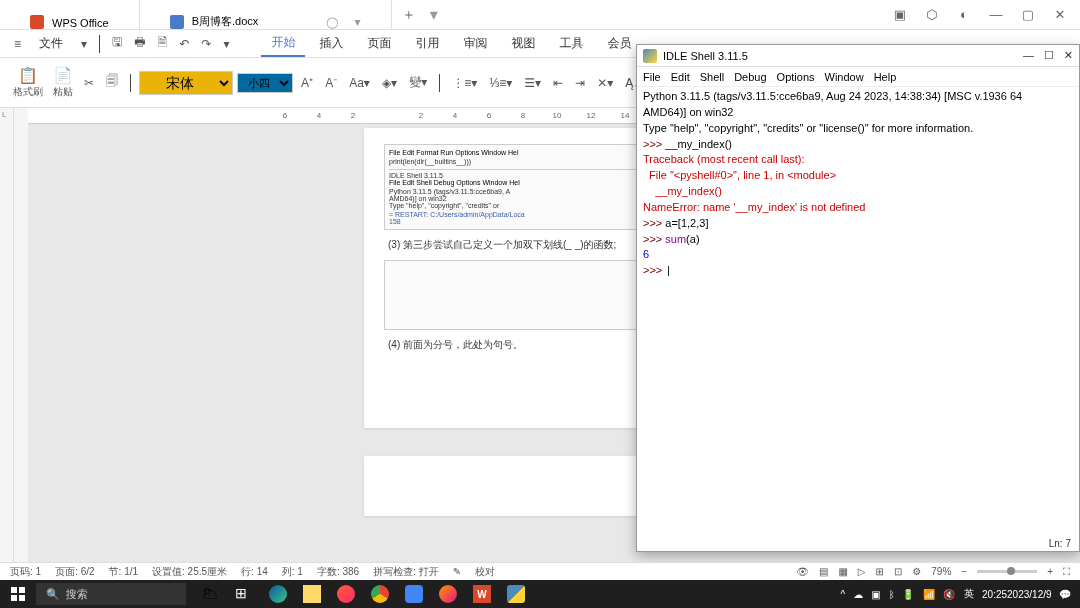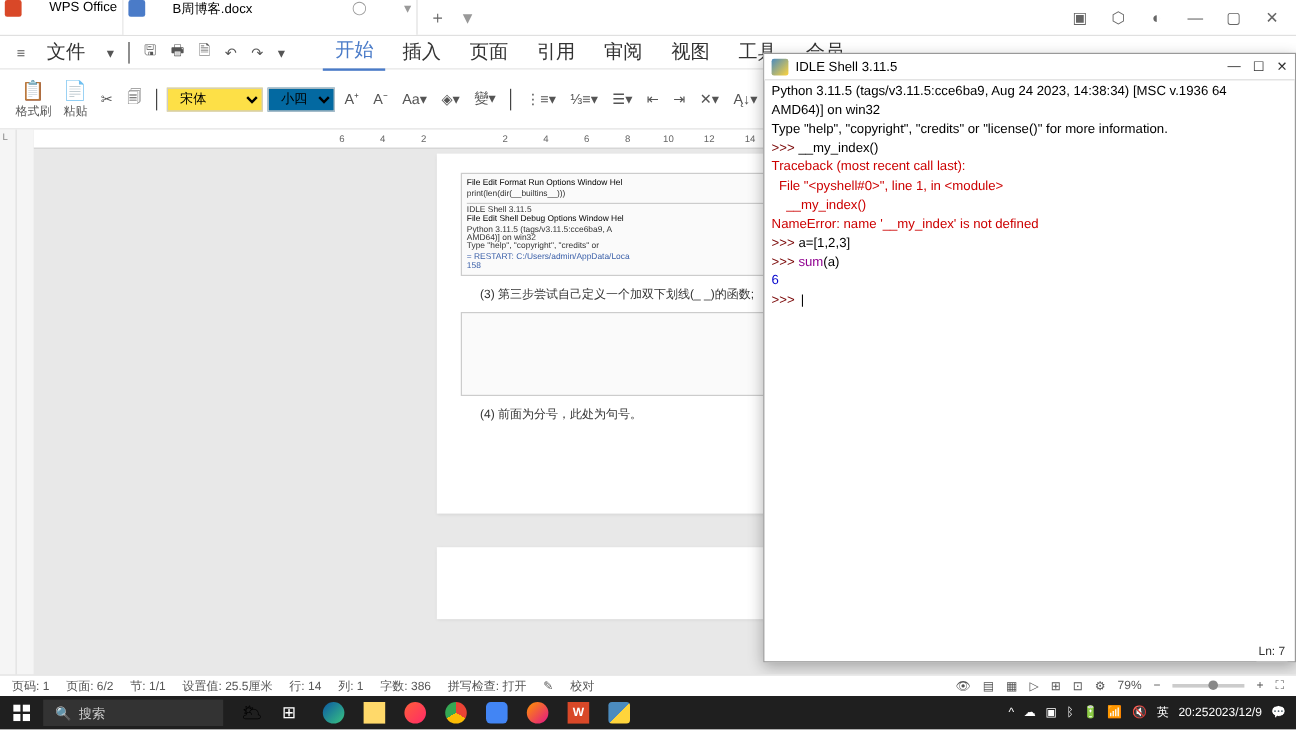--- a/index.html
+++ b/index.html
@@ -1,56 +1,56 @@
 <!DOCTYPE html>
 <html><head>
 <meta charset="utf-8">
 <style>
 * { margin: 0; padding: 0; box-sizing: border-box; font-family: "Microsoft YaHei", Arial, sans-serif; }
 body { width: 1080px; height: 608px; background: #f0f0f0; overflow: hidden; position: relative; }
 
 
 .wps-titlebar { height: 30px; background: #fff; display: flex; align-items: center; border-bottom: 1px solid #e0e0e0; }
-.app-tab { display: flex; align-items: flex-start; padding: 0 4px; height: 100%; font-size: 11px; gap: 23px; border-right: 1px solid #e0e0e0; }
+.app-tab { display: flex; align-items: flex-end; padding: 0 30px; height: 100%; font-size: 11px; gap: 8px; border-right: 1px solid #e0e0e0; }
 .app-tab.active { background: #fff; }
 .app-logo { width: 14px; height: 14px; background: #d94828; border-radius: 2px; display: inline-block; }
 .tpl-logo { width: 14px; height: 14px; background: #d94828; border-radius: 2px; display: inline-block; }
 .doc-logo { width: 14px; height: 14px; background: #4a7bc8; border-radius: 2px; display: inline-block; }
 .tab-close { color: #999; margin-left: 8px; font-size: 12px; }
 .tab-add { padding: 0 10px; color: #666; font-size: 14px; }
 .titlebar-right { margin-left: auto; display: flex; gap: 12px; padding-right: 10px; align-items: center; }
 .titlebar-icon { width: 20px; height: 20px; display: flex; align-items: center; justify-content: center; color: #666; font-size: 13px; }
 
 
 .wps-menubar { height: 28px; background: #fff; display: flex; align-items: center; padding: 0 10px; gap: 4px; border-bottom: 1px solid #e0e0e0; }
 .menu-icon { padding: 2px 4px; color: #555; font-size: 12px; }
-.menu-item { padding: 4px 10px; font-size: 16px; color: #333; }
+.menu-item { padding: 4px 10px; font-size: 12px; color: #333; }
 .menu-item.active { color: #4a7bc8; border-bottom: 2px solid #4a7bc8; }
 
 
 .wps-toolbar { height: 50px; background: #fff; display: flex; align-items: center; padding: 2px 10px; gap: 4px; border-bottom: 1px solid #ddd; }
 .tool-group { display: flex; flex-direction: column; align-items: center; font-size: 10px; color: #555; padding: 0 3px; }
 .tool-group .ico { font-size: 16px; }
 .tool-btn { padding: 2px 4px; color: #555; font-size: 12px; }
-.font-select { border: 1px solid #ccc; padding: 2px 6px; font-size: 11px; background: #fde047; min-width: 80px; }
+.font-select { border: 1px solid #ccc; padding: 2px 22px; font-size: 14px; background: #eab308; min-width: 80px; }
 .size-select { border: 1px solid #ccc; padding: 2px 6px; font-size: 11px; background: #0369a1; min-width: 40px; }
 
 
 .doc-area { position: absolute; top: 108px; left: 0; right: 0; bottom: 45px; background: #e8e8e8; display: flex; }
 .left-ruler { width: 14px; background: #f5f5f5; border-right: 1px solid #ddd; }
 .left-gutter { width: 14px; background: #f5f5f5; font-size: 8px; color: #888; writing-mode: vertical-rl; }
 .doc-viewport { flex: 1; overflow: hidden; position: relative; }
 .h-ruler { height: 16px; background: #fff; border-bottom: 1px solid #ccc; font-size: 8px; color: #666; display: flex; align-items: center; padding-left: 250px; gap: 20px; }
 .h-ruler span { display: inline-block; width: 14px; text-align: center; }
 .page { background: #fff; margin: 4px auto; width: 380px; padding: 10px 20px; font-size: 10px; color: #333; box-shadow: 0 1px 3px rgba(0,0,0,0.1); min-height: 300px; }
 .page-gap { height: 20px; }
 .embedded-shell { border: 1px solid #ccc; margin: 6px 0; padding: 4px; font-size: 7px; font-family: Consolas, monospace; color: #333; background: #fafafa; }
 .embedded-shell .hdr { color: #000; margin-bottom: 2px; }
 .embedded-shell .blue { color: #3a5fa8; }
-.para { margin: 8px 16px; font-size: 10px; }
+.para { margin: 8px 4px; font-size: 10px; }
 
 
 .idle-window { position: absolute; top: 44px; left: 636px; width: 444px; height: 508px; background: #fff; border: 1px solid #999; box-shadow: 0 4px 12px rgba(0,0,0,0.3); }
 .idle-titlebar { height: 22px; background: #fff; border-bottom: 1px solid #ddd; display: flex; align-items: center; padding: 0 6px; font-size: 11px; }
 .idle-title-icon { width: 14px; height: 14px; background: linear-gradient(135deg,#4b8bbe,#ffd43b); border-radius: 2px; margin-right: 6px; }
 .idle-controls { margin-left: auto; display: flex; gap: 10px; color: #333; font-size: 11px; }
 .idle-menubar { height: 20px; display: flex; align-items: center; padding: 0 6px; gap: 10px; font-size: 11px; background: #fff; border-bottom: 1px solid #eee; }
 .idle-content { padding: 2px 6px; font-family: Consolas, "Courier New", monospace; font-size: 11px; line-height: 1.35; white-space: pre; overflow: hidden; color: #000; }
 .idle-content .prompt { color: #770000; }
 .idle-content .red { color: #cc0000; }
@@ -224,20 +224,29 @@
 <div class="idle-window">
   <div class="idle-titlebar">
     <span class="idle-title-icon"></span>
     <span>IDLE Shell 3.11.5</span>
     <div class="idle-controls">
       <span>—</span>
       <span>☐</span>
       <span>✕</span>
     </div>
   </div>
+  <div class="idle-menubar">
+    <span>File</span>
+    <span>Edit</span>
+    <span>Shell</span>
+    <span>Debug</span>
+    <span>Options</span>
+    <span>Window</span>
+    <span>Help</span>
+  </div>
   <div class="idle-content"><span>Python 3.11.5 (tags/v3.11.5:cce6ba9, Aug 24 2023, 14:38:34) [MSC v.1936 64</span>
 <span>AMD64)] on win32</span>
 <span>Type "help", "copyright", "credits" or "license()" for more information.</span>
 <span class="prompt">&gt;&gt;&gt; </span><span>__my_index()</span>
 <span class="red">Traceback (most recent call last):</span>
 <span class="red">  File "&lt;pyshell#0&gt;", line 1, in &lt;module&gt;</span>
 <span class="red">    __my_index()</span>
 <span class="red">NameError: name '__my_index' is not defined</span>
 <span class="prompt">&gt;&gt;&gt; </span><span>a=[1,2,3]</span>
 <span class="prompt">&gt;&gt;&gt; </span><span class="purple">sum</span><span>(a)</span>

